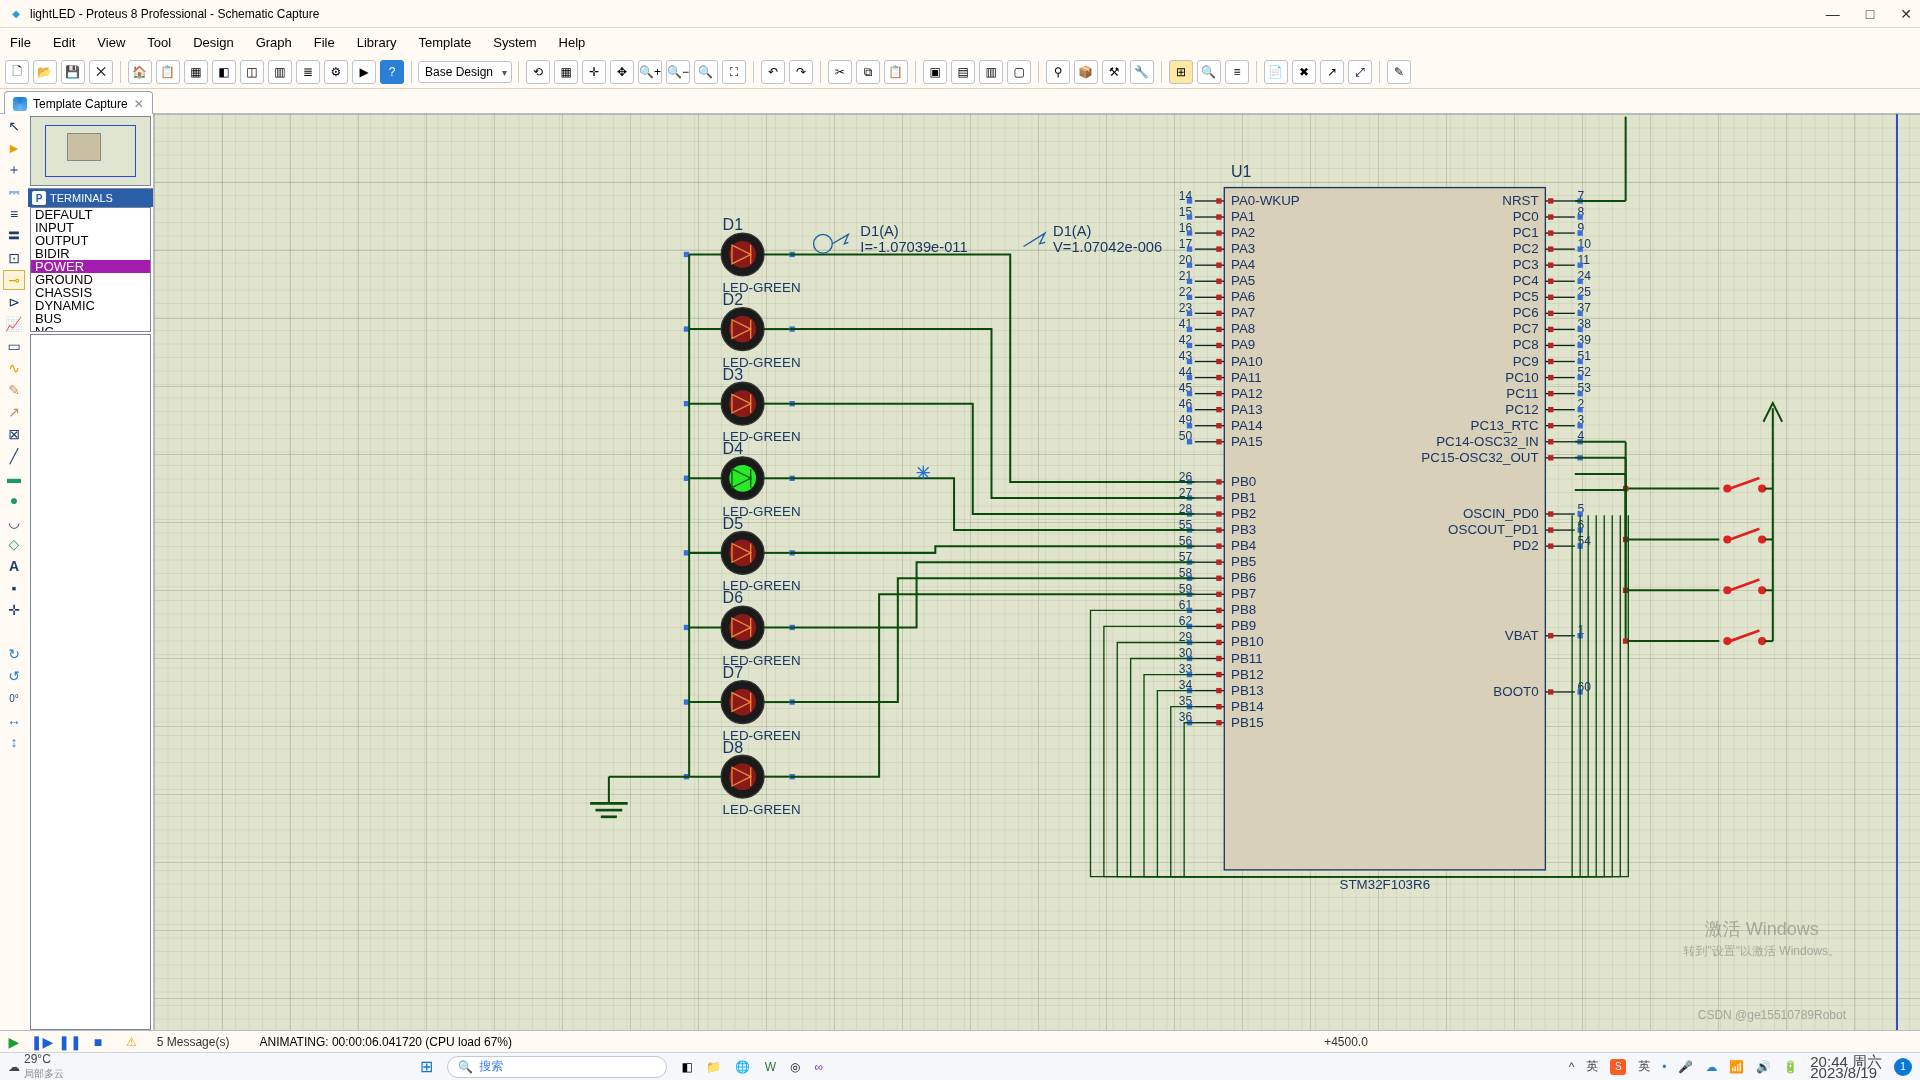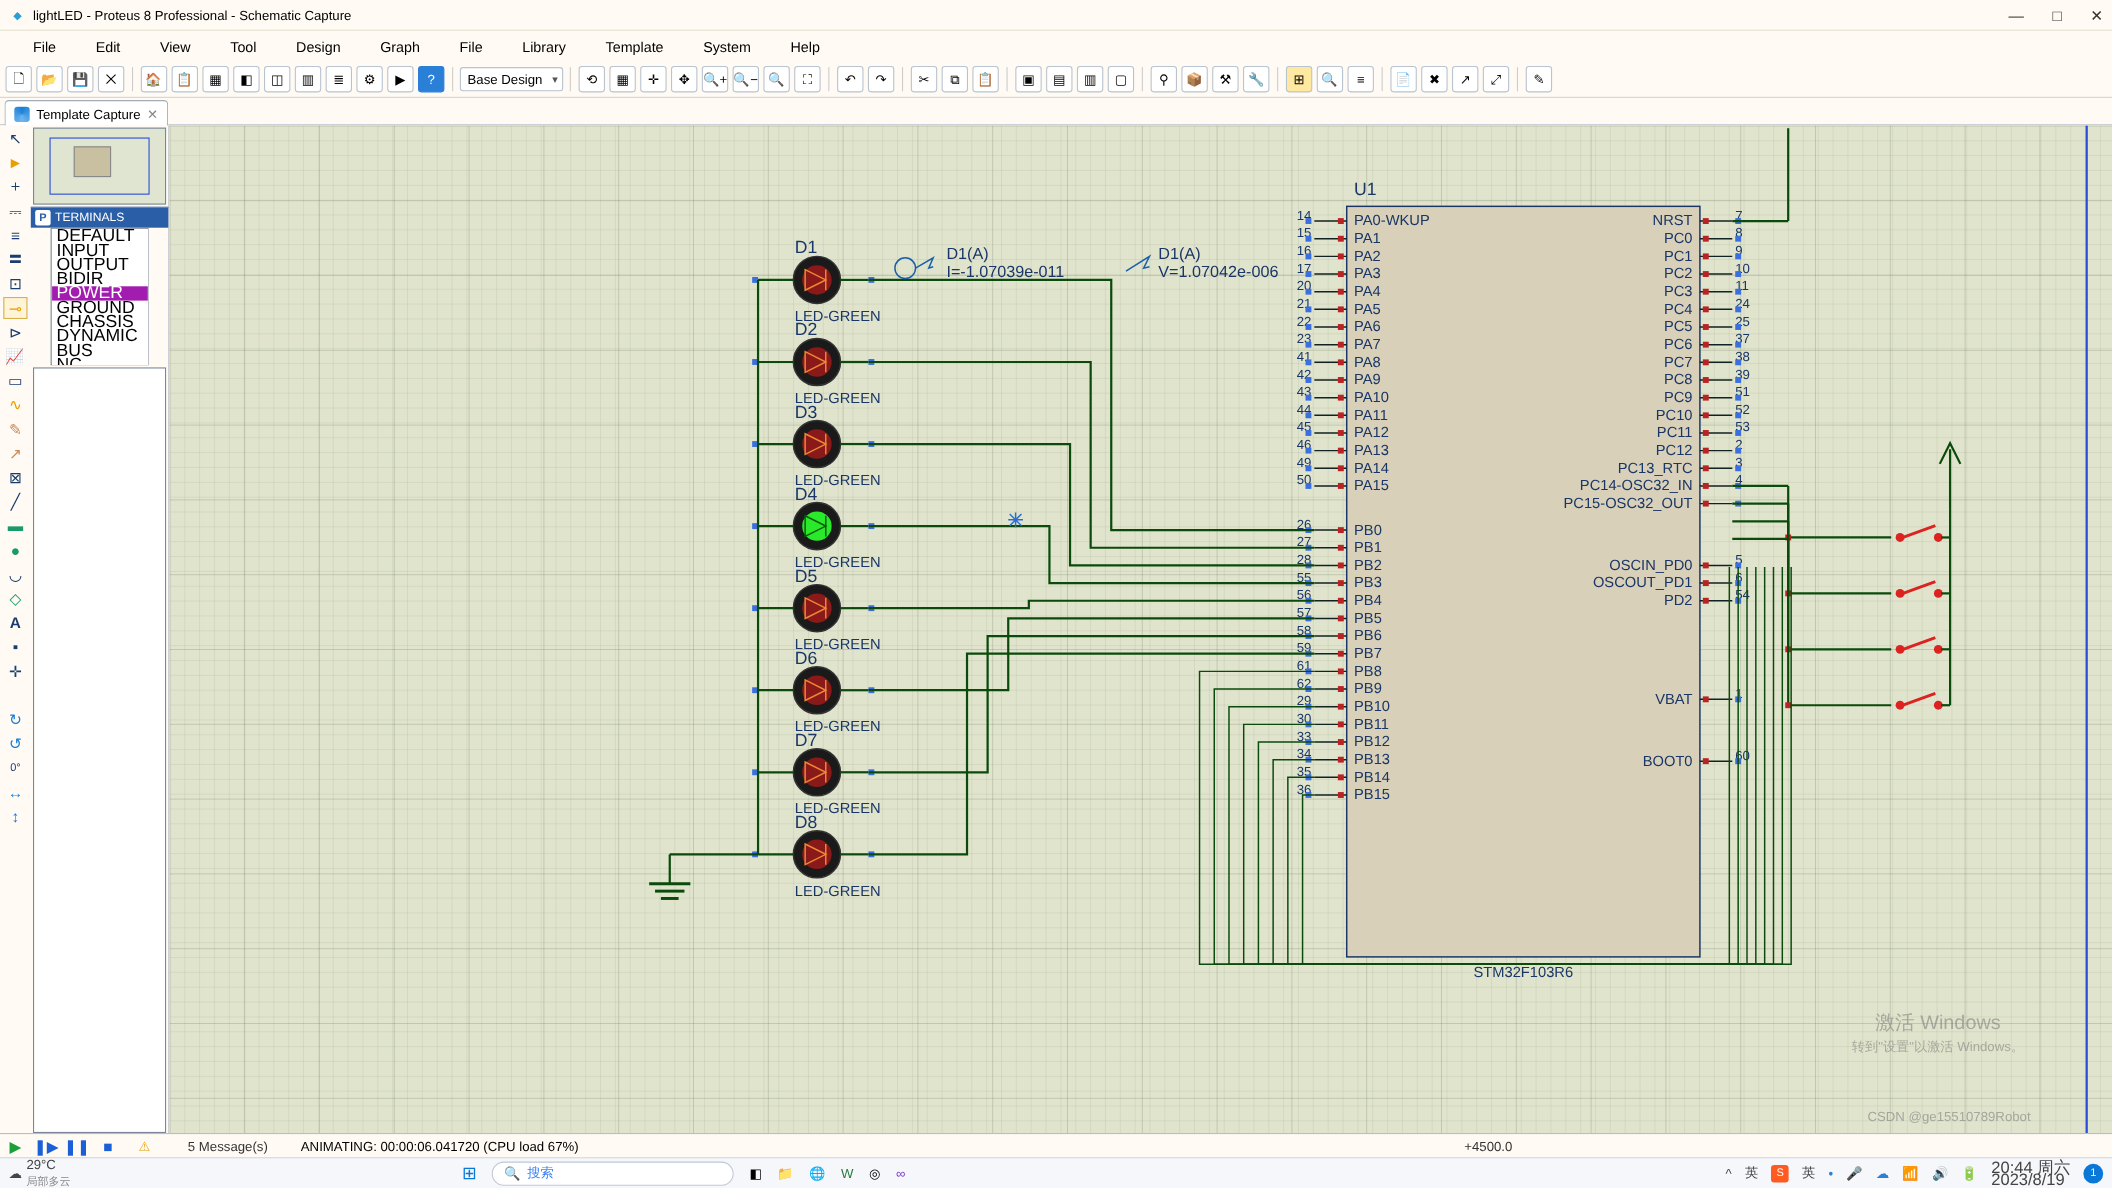--- a/index.html
+++ b/index.html
@@ -4,21 +4,21 @@
 <style>
 * { box-sizing: border-box; margin: 0; padding: 0; font-family: "Segoe UI", Arial, sans-serif; }
 body { width: 1920px; height: 1080px; background: #fff; overflow: hidden; position: relative; }
 
 
 .titlebar { height: 28px; background: #fffbf4; display: flex; align-items: center; padding: 0 8px; font-size: 12px; border-bottom: 1px solid #e0dcc8; }
 .titlebar .icon-small { width: 16px; height: 16px; margin-right: 6px; display: inline-flex; align-items: center; justify-content: center; font-size: 10px; color: #2a9fd6; }
 .titlebar .winbtns { margin-left: auto; display: flex; gap: 26px; font-size: 14px; color: #333; }
 
 
-.menubar { height: 28px; background: #fffbf4; display: flex; align-items: center; padding: 0 20px; font-size: 13px; gap: 16px; border-bottom: 0px; }
+.menubar { height: 28px; background: #fffbf4; display: flex; align-items: center; padding: 0 0; font-size: 13px; gap: 2px; border-bottom: 0px; }
 .menubar .mi { padding: 2px 10px; cursor: default; }
 
 
 .toolbar { height: 32px; background: #fffbf4; display: flex; align-items: center; padding: 0 4px; border-bottom: 0px; gap: 2px; }
 .tb-btn { width: 24px; height: 24px; background: #fff; border: 1px solid #b8c4d0; border-radius: 3px; display: inline-flex; align-items: center; justify-content: center; font-size: 12px; margin: 0 1px; cursor: default; }
 .tb-sep { width: 1px; height: 22px; background: #ccc; margin: 0 4px; }
 .tb-combo { height: 22px; border: 1px solid #b8c4d0; border-radius: 3px; background: #fff; font-size: 12px; padding: 0 18px 0 6px; display: inline-flex; align-items: center; position: relative; min-width: 90px; }
 .tb-combo:after { content: "▾"; position: absolute; right: 4px; font-size: 10px; color: #555; }
 
 
@@ -32,21 +32,21 @@
 .left-tools { width: 28px; background: #fffbf4; border-right: 0px; display: flex; flex-direction: column; align-items: center; gap: 2px; padding-top: 2px; }
 .lt-btn { width: 22px; height: 20px; border: 1px solid transparent; display: flex; align-items: center; justify-content: center; font-size: 14px; color: #1a3c6e; cursor: default; }
 
 .side-panel { width: 126px; background: #fffbf4; border-right: 1px solid #b8bec8; display: flex; flex-direction: column; }
 .overview { height: 70px; border: 1px solid #7a8699; margin: 2px; background: #dfe5d0; position: relative; }
 .overview .mini { position:absolute; inset:8px 14px 8px 14px; border:1px solid #2a4cd6; }
 .overview .chip { position:absolute; width:34px; height:28px; background:#c8c0a0; border:1px solid #888; left:36px; top:16px; }
 
 .pl-header { background: #2a5fa8; color: #fff; font-size: 11px; padding: 2px 4px; display: flex; align-items: center; gap: 4px; border-top:1px solid #7a8699; }
 .pl-header .p-icon { width:14px; height:14px; background:#fff; color:#2a5fa8; display:inline-flex; align-items:center; justify-content:center; font-weight:bold; font-size:10px; border-radius:2px; }
-.pl-list { flex: 0 0 auto; background: #fff; border: 1px solid #7a8699; margin: 0 18px; font-size: 16px; overflow: auto; height:125px; }
+.pl-list { flex: 0 0 auto; background: #fff; border: 1px solid #7a8699; margin: 0 2px; font-size: 13px; overflow: auto; height:125px; }
 .pl-item { padding: 0 4px; line-height: 13px; cursor: default; }
 .pl-item.sel { background: #a21caf; color: #fff; }
 .pl-empty { flex:1; border:1px solid #7a8699; margin:2px; background:#fff; }
 
 
 .canvas-wrap { flex: 1; position: relative; background: #e0e4cc; overflow: hidden; }
 .canvas { position: absolute; inset: 0; background: #e0e4cc; }
 .grid { position:absolute; inset:0;
   background-image:
     linear-gradient(to right, rgba(100,108,90,.25) 1px, transparent 1px),
@@ -54,21 +54,21 @@
     linear-gradient(to right, rgba(100,108,90,.10) 1px, transparent 1px),
     linear-gradient(to bottom, rgba(100,108,90,.10) 1px, transparent 1px);
   background-size: 68px 68px, 68px 68px, 13.5px 13.5px, 13.5px 13.5px;
 }
 .page-edge { position:absolute; top:0; bottom:0; width:2px; background:#2a4cd6; }
 .schem { position:absolute; inset:0; }
 
 
 .transport { position: absolute; left: 0; right: 0; bottom: 28px; height: 22px; background: #fffbf4; border-top: 1px solid #b8bec8; display: flex; align-items: center; font-size: 12px; }
 .tp-btn { width:22px; height:18px; display:flex; align-items:center; justify-content:center; font-size:14px; margin:0 3px; }
-.tp-msg { margin-left: 28px; color:#333; }
+.tp-msg { margin-left: 14px; color:#333; }
 .tp-warn { color:#e8a000; margin: 0 6px 0 14px; }
 .tp-center { margin-left:auto; margin-right:auto; color:#333; padding-left:260px; }
 
 
 .taskbar { position: absolute; left: 0; right: 0; bottom: 0; height: 28px; background: #f5f7fb; border-top: 1px solid #d0d6e0; display: flex; align-items: center; font-size: 12px; padding: 0 8px; gap: 8px; }
 .tb-weather { display:flex; align-items:center; gap:4px; color:#444; }
 .tb-search { height: 22px; flex:0 0 220px; border:1px solid #c0c8d6; border-radius:14px; display:flex; align-items:center; padding:0 10px; color:#888; gap:6px; background:#fff; }
 .tb-icons { display:flex; align-items:center; gap:14px; }
 .tb-sys { margin-left:auto; display:flex; align-items:center; gap:12px; color:#444; }
 .tb-time { text-align:left; line-height:11px; font-size:15px; }

